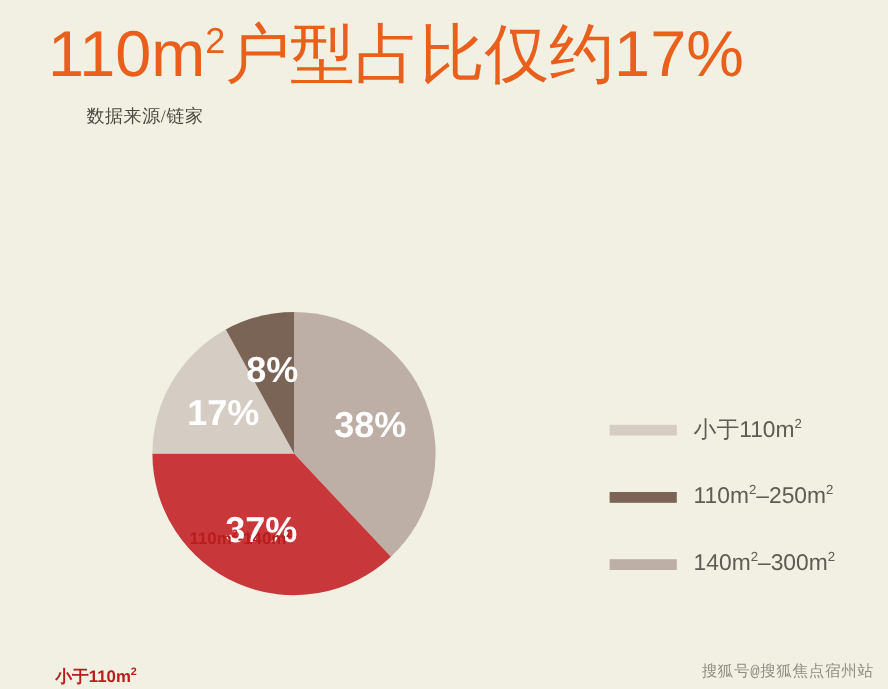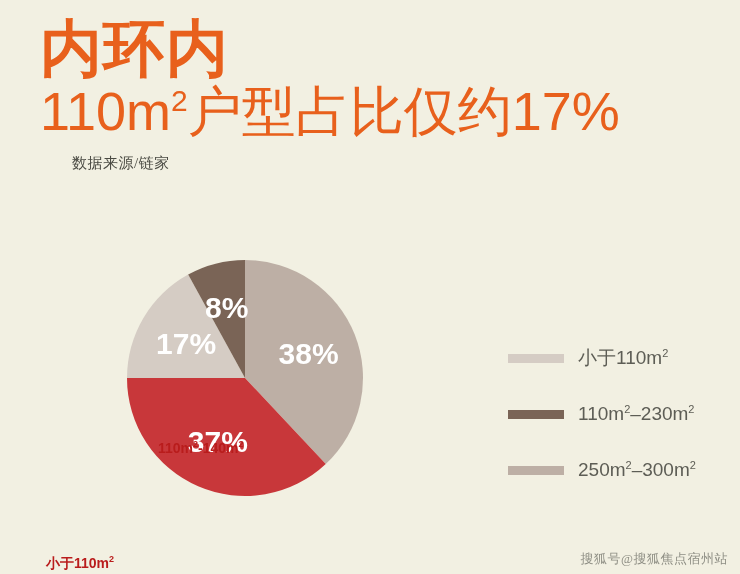--- a/index.html
+++ b/index.html
@@ -119,32 +119,31 @@
     font-size: 11px;
     vertical-align: super;
     line-height: 0;
   }
 
   
   #watermark {
     position: absolute;
     right: 12px;
     bottom: 6px;
-    font-family: Liberation Serif, serif;
+    font-family: Liberation Mono, monospace;
     font-size: 13px;
     color: #8e8e84;
     letter-spacing: 0.5px;
     white-space: nowrap;
   }
 </style>
 </head>
 <body>
 
 <div id="header">
-  <div id="title-main">内环内</div>
   <div id="title-sub"><span>110m</span><span class="sup">2</span><span>户型占比仅约17%</span></div>
   <div id="source">数据来源/链家</div>
 </div>
 
 <div id="chart-area">
 
   <svg id="pie-svg" width="500" height="340" viewBox="0 0 500 340">
     <g id="pie-slices">
         <path d="M 245 163 L 245 45 A 118 118 0 0 1 325.77655849958524 249.01829803572656 Z" fill="#BDAFA5"></path>
         <path d="M 245 163 L 325.77655849958524 249.01829803572656 A 118 118 0 0 1 127 163.00000000000003 Z" fill="#C8373A"></path>
@@ -165,21 +164,21 @@
 
 </div>
 
 <div id="legend">
     <div class="legend-row">
       <div class="legend-swatch" style="background: rgb(213, 204, 196);"></div>
       <div class="legend-text"><span>小于110m</span><span class="sup">2</span></div>
     </div>
     <div class="legend-row">
       <div class="legend-swatch" style="background: rgb(122, 100, 86);"></div>
-      <div class="legend-text"><span>110m</span><span class="sup">2</span><span>–230m</span><span class="sup">2</span></div>
+      <div class="legend-text"><span>110m</span><span class="sup">2</span><span>–250m</span><span class="sup">2</span></div>
     </div>
     <div class="legend-row">
       <div class="legend-swatch" style="background: rgb(189, 175, 165);"></div>
-      <div class="legend-text"><span>250m</span><span class="sup">2</span><span>–300m</span><span class="sup">2</span></div>
+      <div class="legend-text"><span>140m</span><span class="sup">2</span><span>–300m</span><span class="sup">2</span></div>
     </div>
   </div>
 
 <div id="watermark">搜狐号@搜狐焦点宿州站</div>
 
 </body></html>

